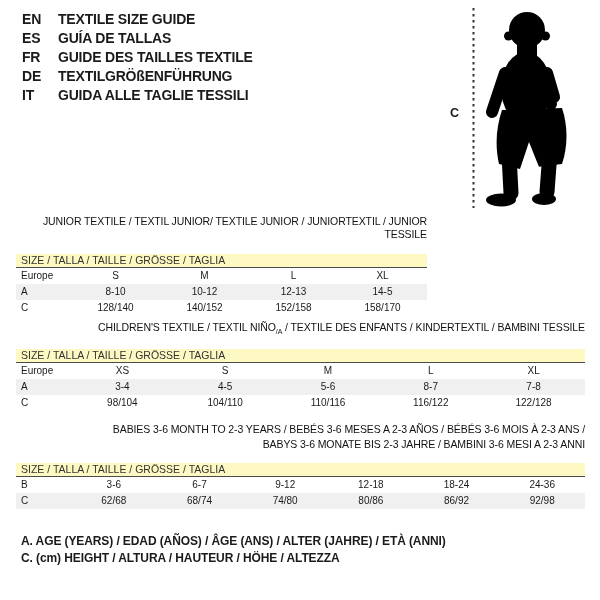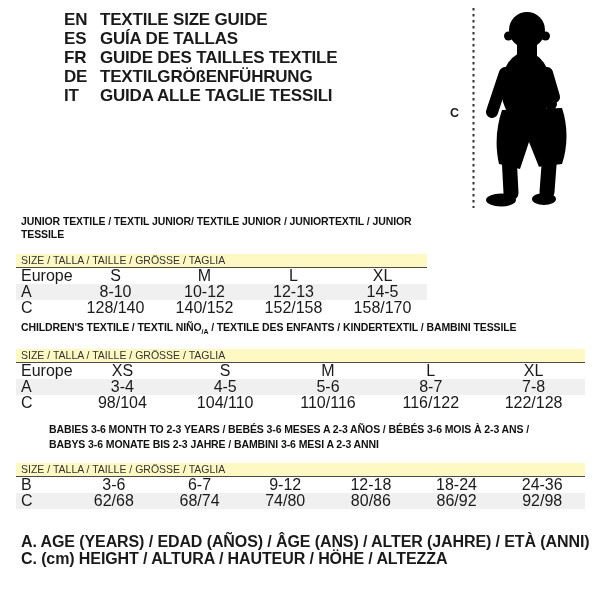--- a/index.html
+++ b/index.html
@@ -1,47 +1,47 @@
 <!DOCTYPE html>
 <html><head>
 <meta charset="utf-8">
 <style>
   html,body{margin:0;padding:0;background:#fff;}
   .page{position:relative;width:600px;height:600px;background:#fff;overflow:hidden;
         font-family:"Liberation Sans","DejaVu Sans",sans-serif;color:#1a1a1a;}
 
   
   .lang-block{position:absolute;left:22px;top:10px;}
-  .lang-row{display:flex;height:19px;line-height:19px;font-size:17px;font-weight:bold;letter-spacing:-0.2px;margin-left:42px;}
+  .lang-row{display:flex;height:19px;line-height:19px;font-size:14px;font-weight:bold;letter-spacing:-0.2px;}
   .lang-code{width:36px;}
 
   
   .figure{position:absolute;left:440px;top:0;width:160px;height:215px;}
   .figure svg{position:absolute;left:0;top:0;}
   .c-label{position:absolute;left:10px;top:106px;font-size:12.5px;font-weight:bold;}
 
   
   .size-table{position:absolute;left:16px;}
-  .t-title{font-size:10.5px;font-weight:bold;letter-spacing:-0.1px;line-height:13px;padding-left:5px;color:#111;}
+  .t-title{font-size:10.5px;font-weight:normal;letter-spacing:-0.1px;line-height:13px;padding-left:5px;color:#111;text-align:right;}
   .t-title sub{font-size:7px;}
   .t-title2{line-height:15px;margin-left:28px;}
   .t-bar{background:#fef9c3;border-bottom:1px solid #4a4a4a;height:13px;line-height:13px;
          padding-left:5px;font-size:10.5px;color:#333;}
   .gap1{margin-top:13px;}
   .gap2{margin-top:11px;}
-  .t-row{display:flex;height:16px;line-height:16px;font-size:16px;}
+  .t-row{display:flex;height:16px;line-height:16px;font-size:10px;}
   .t-row.shade{background:#f0f0f0;}
   .t-label{width:50px;padding-left:5px;}
   .t-cell{flex:1;text-align:center;}
   .w-junior{width:411px;}
   .w-wide{width:569px;}
 
   
   .footnotes{position:absolute;left:16px;top:533px;padding-left:5px;}
-  .footnote{height:17px;line-height:17px;font-size:16px;font-weight:bold;letter-spacing:-0.1px;}
+  .footnote{height:17px;line-height:17px;font-size:12px;font-weight:bold;letter-spacing:-0.1px;}
 </style>
 </head>
 <body>
 
 <div class="page">
 
   <div class="lang-block">
     <div class="lang-row">
       <span class="lang-code">EN</span>
       <span>TEXTILE SIZE GUIDE</span>

